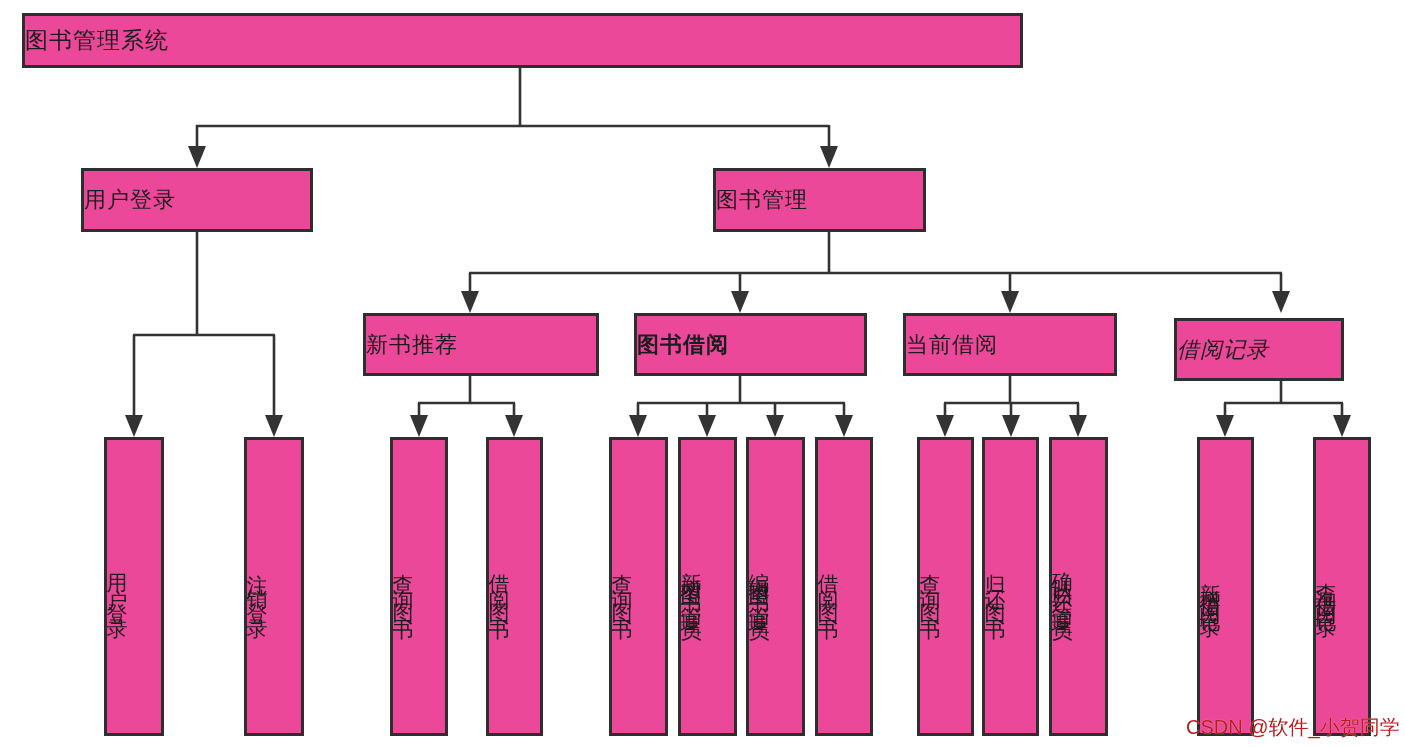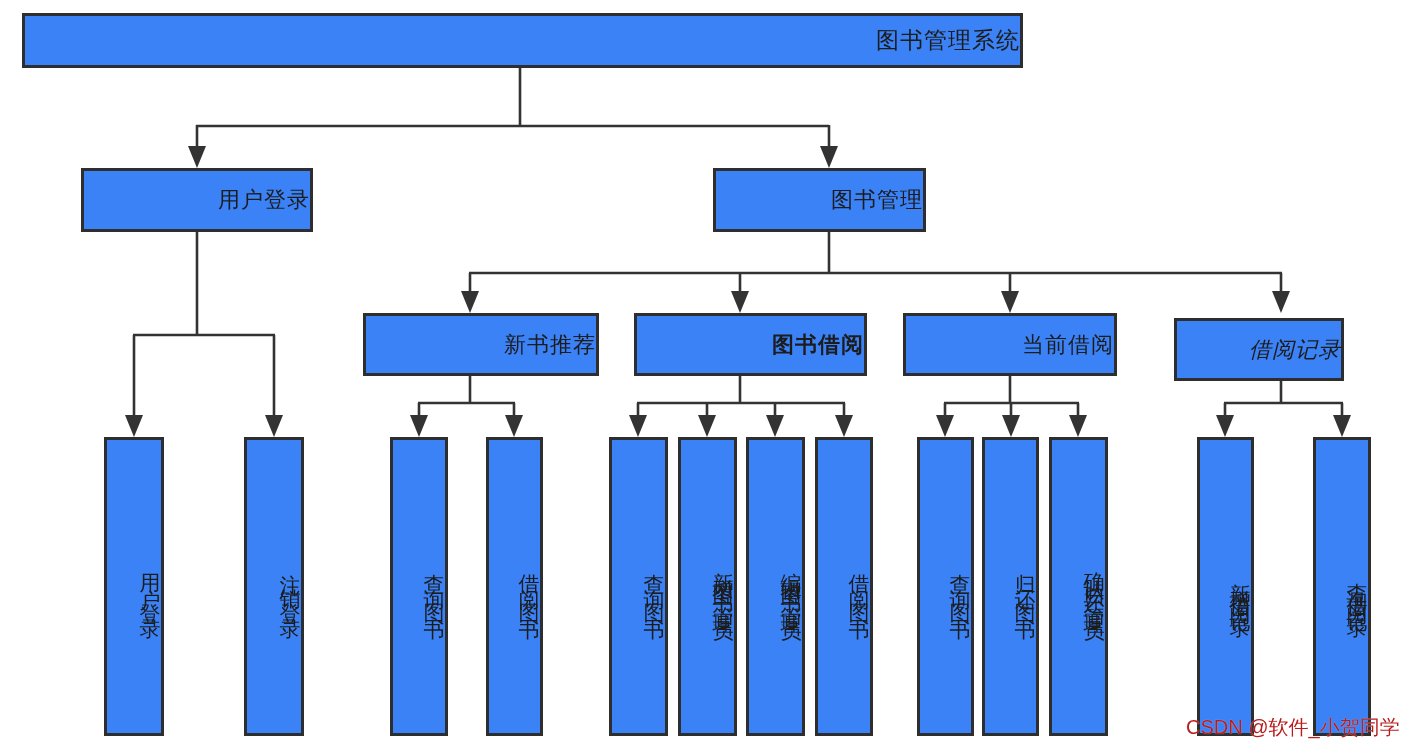--- a/index.html
+++ b/index.html
@@ -4,23 +4,23 @@
 <style>
   html,body{margin:0;padding:0;}
   body{
     width:1405px;height:747px;position:relative;background:#ffffff;
     font-family:"Liberation Sans","DejaVu Sans",sans-serif;
     overflow:hidden;
   }
   .stage{position:absolute;inset:0;}
   svg.wires{position:absolute;left:0;top:0;z-index:1;}
   .node{
-    position:absolute;box-sizing:border-box;background:#3b82f6;
+    position:absolute;box-sizing:border-box;background:#ec4899;
     border:3px solid #2e2e2e;color:#1c1c1c;z-index:2;
-    display:flex;align-items:center;justify-content:flex-end;
+    display:flex;align-items:center;justify-content:flex-start;
   }
   .hnode{font-size:22px;letter-spacing:1px;white-space:nowrap;}
   .root{font-size:23px;}
   .leaf{z-index:2;}
   .vtext{
     writing-mode:vertical-rl;text-orientation:mixed;
     font-size:21px;letter-spacing:7px;line-height:1;
     color:#1c1c1c;
   }
   .vtext.loose{letter-spacing:15px;}
@@ -88,21 +88,21 @@
   <div class="node hnode" style="left:713px;top:168px;width:213px;height:64px;">
     <span>图书管理</span>
   </div>
 
   <div class="node hnode" style="left:363px;top:313px;width:236px;height:63px;">
     <span>新书推荐</span>
   </div>
   <div class="node hnode" style="left:634px;top:313px;width:233px;height:63px;font-weight:bold;">
     <span>图书借阅</span>
   </div>
-  <div class="node hnode" style="left:903px;top:313px;width:214px;height:63px;padding-left:14px;">
+  <div class="node hnode" style="left:903px;top:313px;width:214px;height:63px;">
     <span>当前借阅</span>
   </div>
   <div class="node hnode" style="left:1174px;top:318px;width:170px;height:63px;font-style:italic;">
     <span>借阅记录</span>
   </div>
 
   <div class="node leaf" style="left:104px;top:437px;width:60px;height:299px;">
     <span class="vtext loose">用户登录</span>
   </div>
   <div class="node leaf" style="left:244px;top:437px;width:60px;height:299px;">

